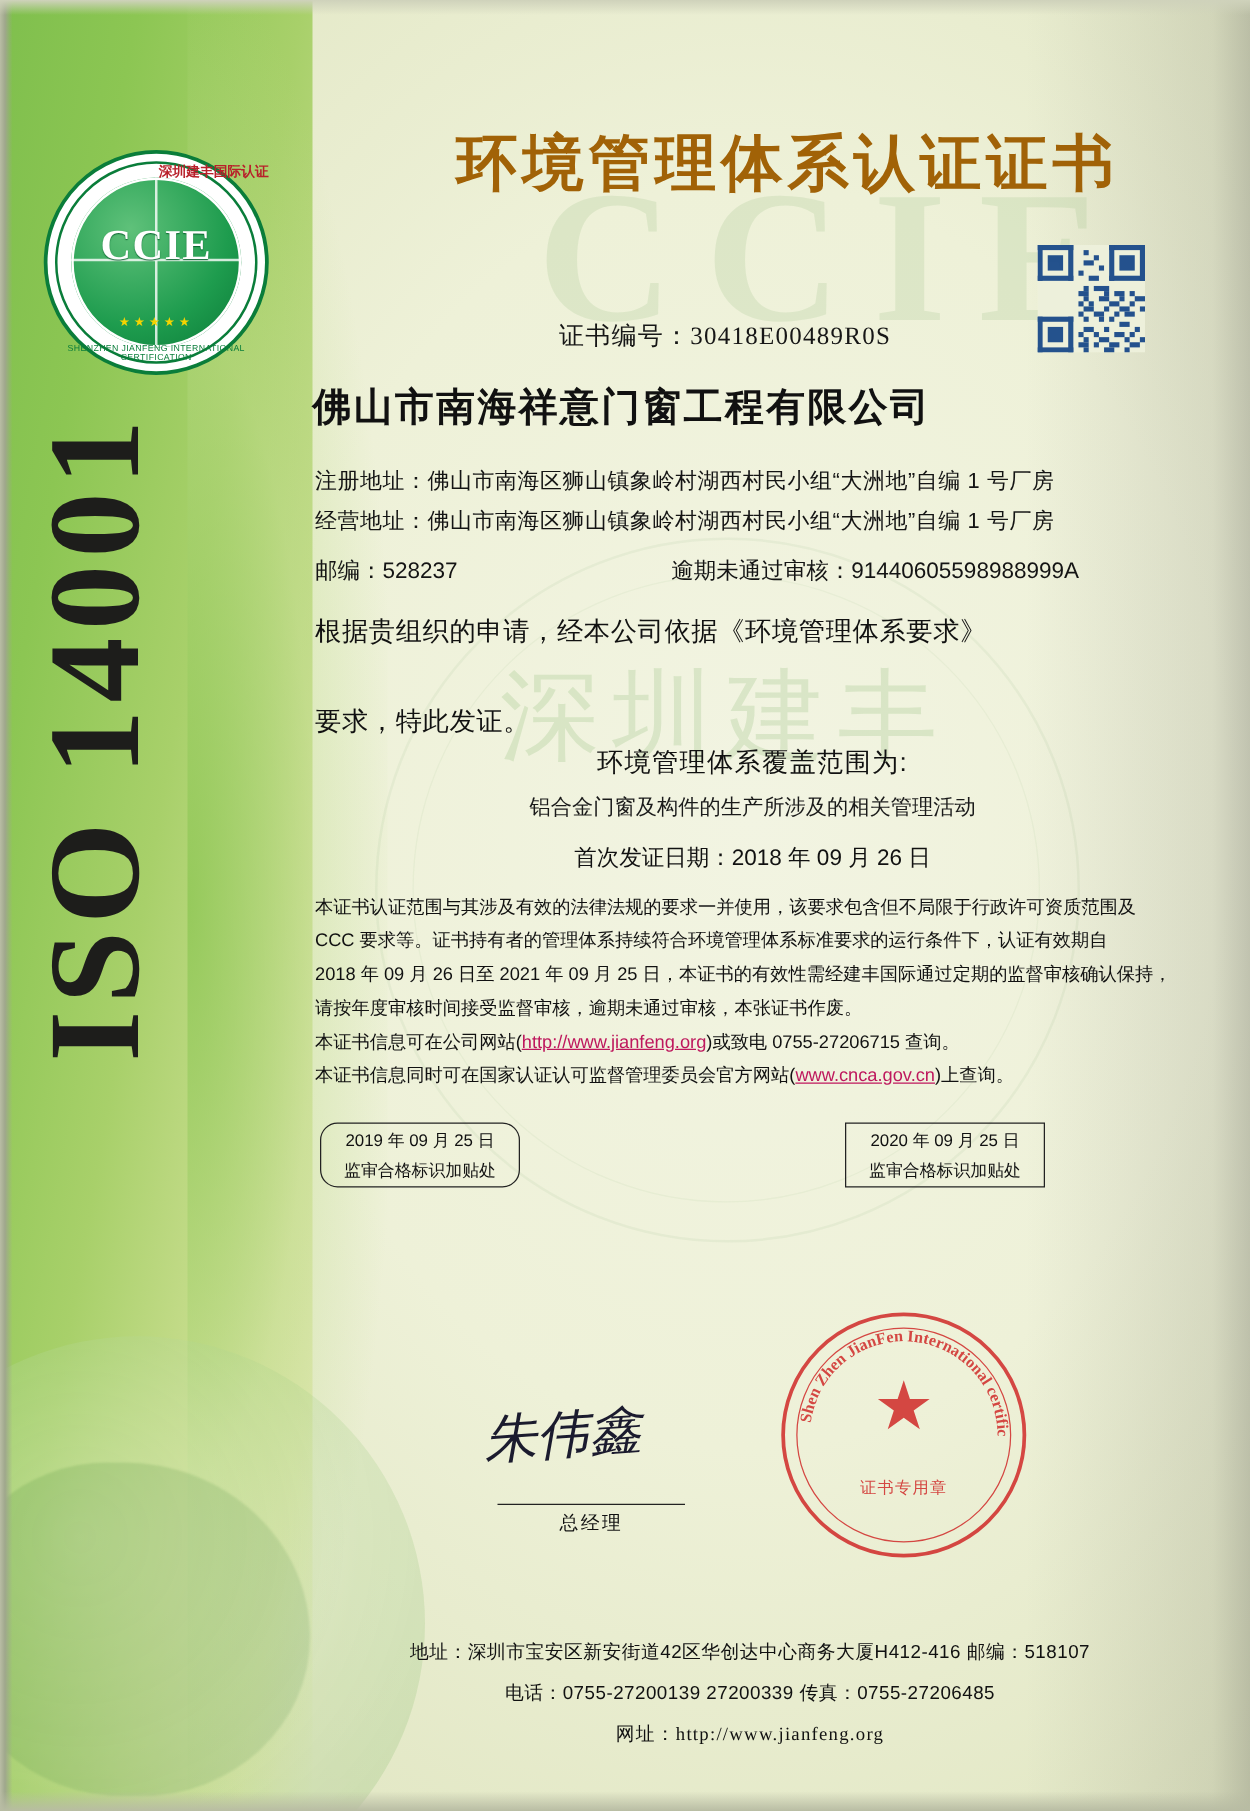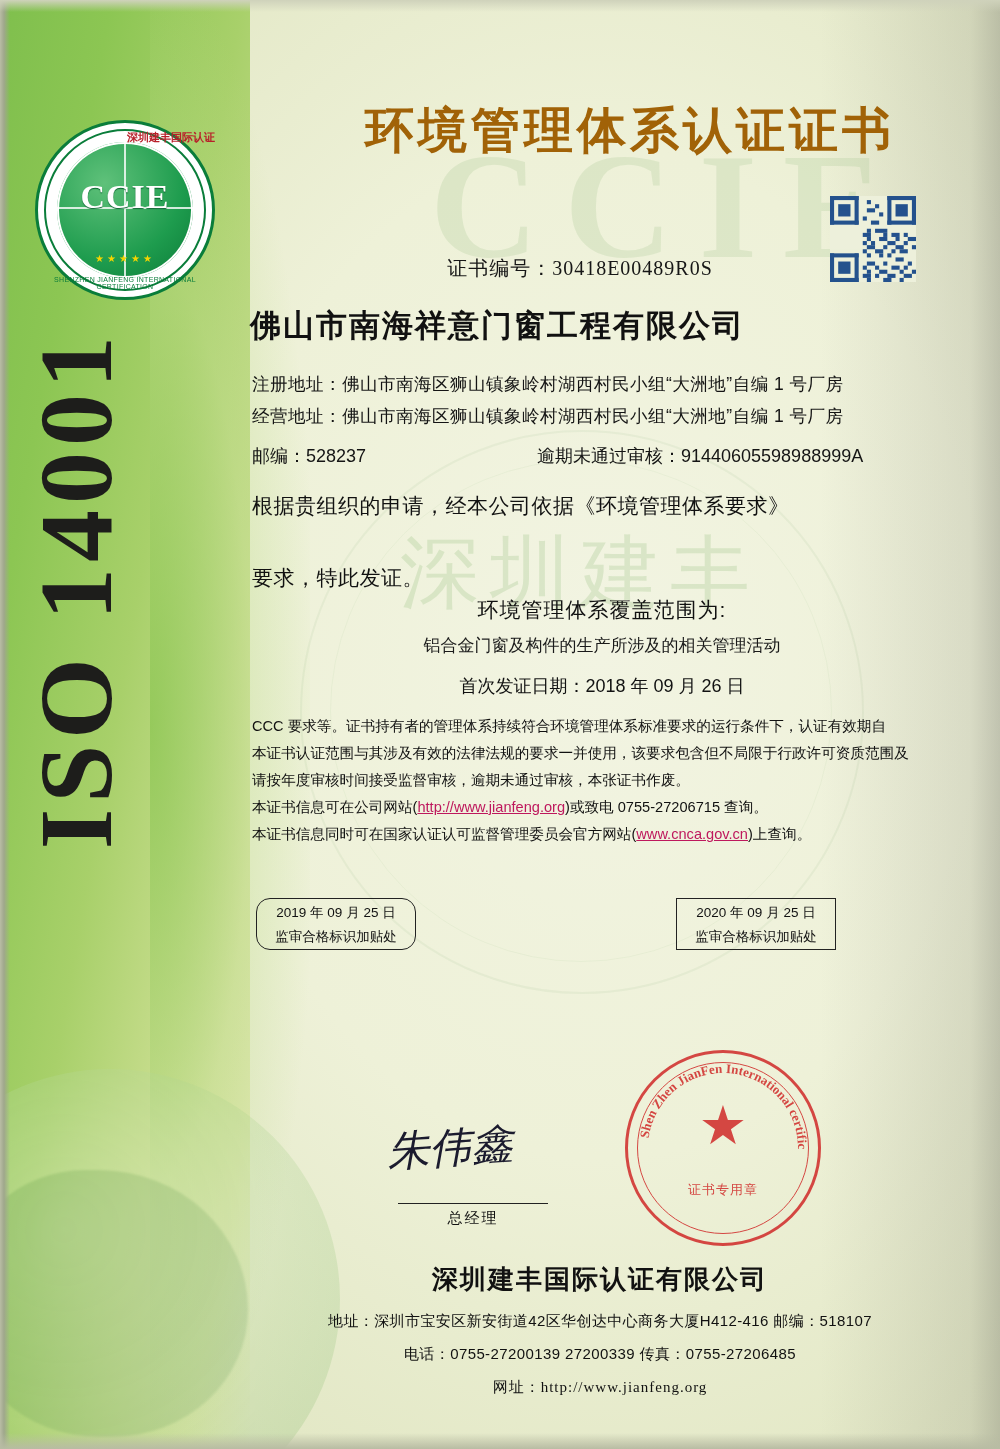--- a/index.html
+++ b/index.html
@@ -231,22 +231,23 @@
     <span>根据贵组织的申请，经本公司依据《环境管理体系要求》</span><br>
     <br>
     <span>要求，特此发证。</span>
   </div>
 
   <div class="scope-title">环境管理体系覆盖范围为:</div>
   <div class="scope-body">铝合金门窗及构件的生产所涉及的相关管理活动</div>
   <div class="first-issue">首次发证日期：2018 年 09 月 26 日</div>
 
   <div class="fine">
+    <span class="ln">本证书认证范围与其涉及有效的法律法规的要求一并使用，该要求包含但不局限于行政许可资质范围及</span>
     <span class="ln">CCC 要求等。证书持有者的管理体系持续符合环境管理体系标准要求的运行条件下，认证有效期自</span>
-    <span class="ln">本证书认证范围与其涉及有效的法律法规的要求一并使用，该要求包含但不局限于行政许可资质范围及</span>
+    <span class="ln">2018 年 09 月 26 日至 2021 年 09 月 25 日，本证书的有效性需经建丰国际通过定期的监督审核确认保持，</span>
     <span class="ln">请按年度审核时间接受监督审核，逾期未通过审核，本张证书作废。</span>
     <span class="ln">
       <span>本证书信息可在公司网站(</span><a href="#">http://www.jianfeng.org</a><span>)或致电 0755-27206715 查询。</span>
     </span>
     <span class="ln">
       <span>本证书信息同时可在国家认证认可监督管理委员会官方网站(</span><a href="#">www.cnca.gov.cn</a><span>)上查询。</span>
     </span>
   </div>
 
   <div class="stampbox sb1">
@@ -269,21 +270,20 @@
       </text>
     </svg>
     <div class="star">★</div>
     <div class="txt">证书专用章</div>
   </div>
 
   <div class="sign">朱伟鑫</div>
   <div class="signline"></div>
   <div class="signlabel">总经理</div>
 
-  <div class="foot-company">深圳建丰国际认证有限公司</div>
   <div class="foot-line f1">地址：深圳市宝安区新安街道42区华创达中心商务大厦H412-416   邮编：518107</div>
   <div class="foot-line f2">电话：0755-27200139   27200339        传真：0755-27206485</div>
   <div class="foot-line f3">网址：http://www.jianfeng.org</div>
 
   <div class="edge-left"></div>
   <div class="edge-top"></div>
   <div class="edge-bottom"></div>
 </div>
 
 </body></html>

